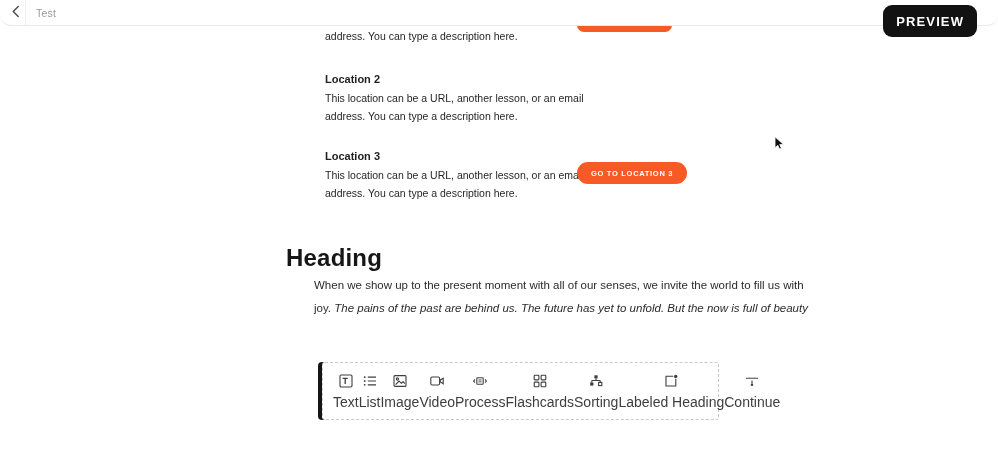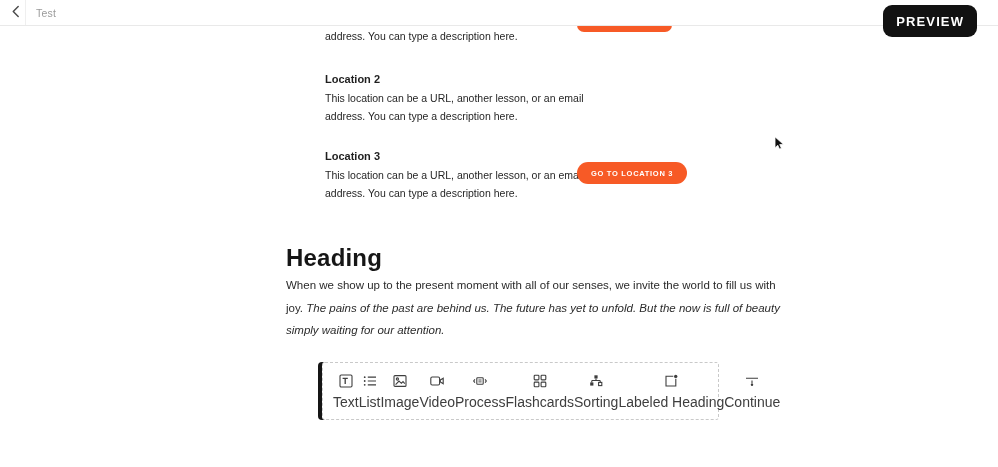--- a/index.html
+++ b/index.html
@@ -8,21 +8,21 @@
     --label:#3e3e3e;
   }
   html,body{margin:0;padding:0;background:#fff;}
   .screen{
     position:relative;width:998px;height:467px;background:#ffffff;
     font-family:"Liberation Sans",sans-serif;overflow:hidden;color:var(--ink);
   }
   
   .topbar{
     position:absolute;left:0;top:0;width:998px;height:25px;background:#fff;
-    border-bottom:1px solid #e9e9e9;z-index:20;
+    border-bottom:1px solid #e9e9e9;z-index:20;border-radius:11px;
   }
   .back-btn{
     position:absolute;left:6px;top:4px;width:18px;height:18px;display:flex;
     align-items:center;justify-content:center;cursor:pointer;background:none;border:none;padding:0;
   }
   .topbar-divider{position:absolute;left:25px;top:0;width:1px;height:25px;background:#efefef;}
   .topbar-title{
     position:absolute;left:36px;top:7px;font-size:10.5px;color:#9b9b9b;letter-spacing:.2px;
   }
   .preview-btn{
@@ -50,21 +50,21 @@
     font-family:"Liberation Sans",sans-serif;display:flex;align-items:center;cursor:pointer;white-space:nowrap;
   }
   
   .heading-title{
     position:absolute;left:286px;top:245px;font-size:24px;font-weight:bold;color:#161616;
     line-height:26px;letter-spacing:.2px;margin:0;
   }
   .heading-para{
     position:absolute;left:286px;top:274px;font-size:11.5px;color:#2b2b2b;line-height:22.5px;
   }
-  .heading-para .pline{white-space:nowrap;}
+  .heading-para .pline{white-space:nowrap;margin-left:28px;}
   .it{font-style:italic;}
   
   .all-blocks-btn{
     position:absolute;left:280px;top:362px;width:37px;height:58px;background:#151515;border:none;
     border-radius:4px;color:#fff;display:flex;flex-direction:column;align-items:center;
     justify-content:flex-start;padding-top:10px;cursor:pointer;box-sizing:border-box;margin-left:38px;
   }
   .all-blocks-btn .ab-label{font-size:8px;font-weight:bold;line-height:10px;margin-top:2px;font-family:"Liberation Sans",sans-serif;}
   .all-blocks-btn .ab-icon{margin-bottom:4px;display:block;height:13px;}
   .blocks-panel{
@@ -116,21 +116,20 @@
       <div>This location can be a URL, another lesson, or an email</div>
       <div>address. You can type a description here.</div>
     </div>
     <button class="pill-btn">GO TO LOCATION 3</button>
   </section>
 
   <h1 class="heading-title">Heading</h1>
   <div class="heading-para">
     <div class="pline"><span>When we show up to the present moment with all of our senses, we invite the world to fill us with</span></div>
     <div class="pline"><span>joy.</span> <span class="it">The pains of the past are behind us. The future has yet to unfold. But the now is full of beauty</span></div>
-    <div class="pline it"><span>simply waiting for our attention.</span></div>
   </div>
 
   <button class="all-blocks-btn">
     <span class="ab-icon">
       <svg width="13" height="13" viewBox="0 0 14 14">
           <g stroke="#ffffff" stroke-width="2" stroke-dasharray="2.1 1.2">
             <path d="M1 2.2h12M1 5.4h12M1 8.6h12M1 11.8h12" fill="none"></path>
           </g>
         </svg>
     </span>

